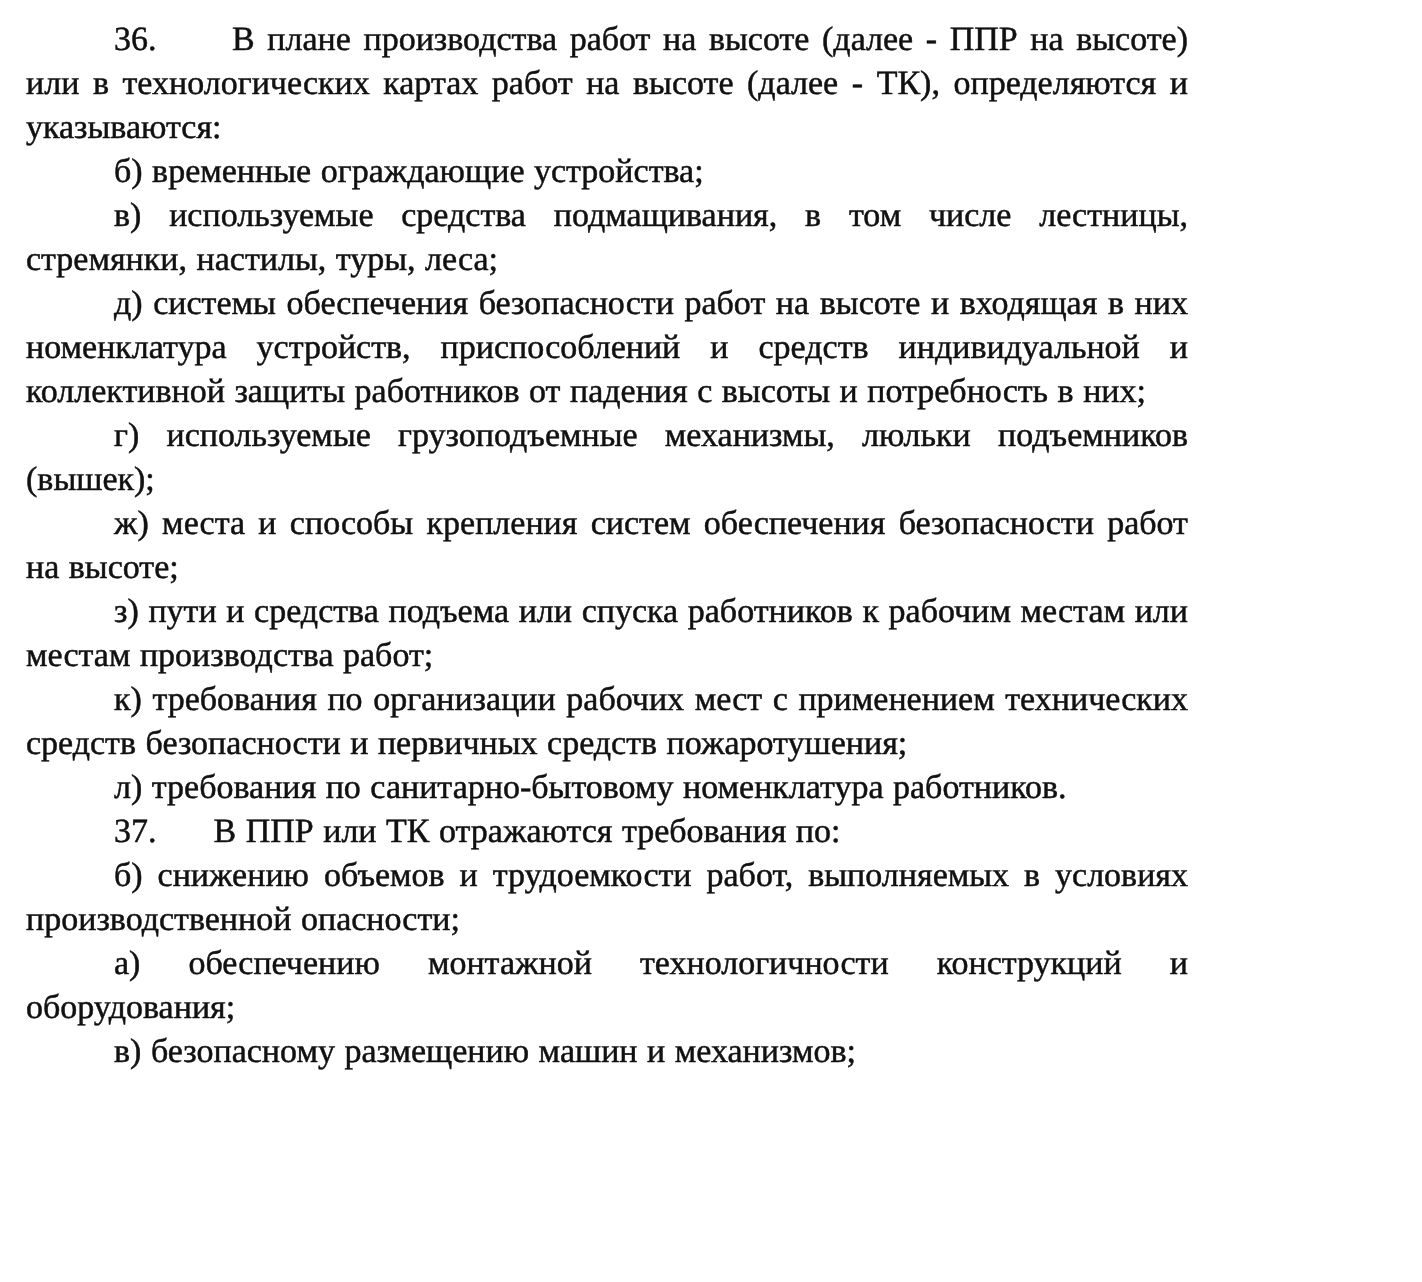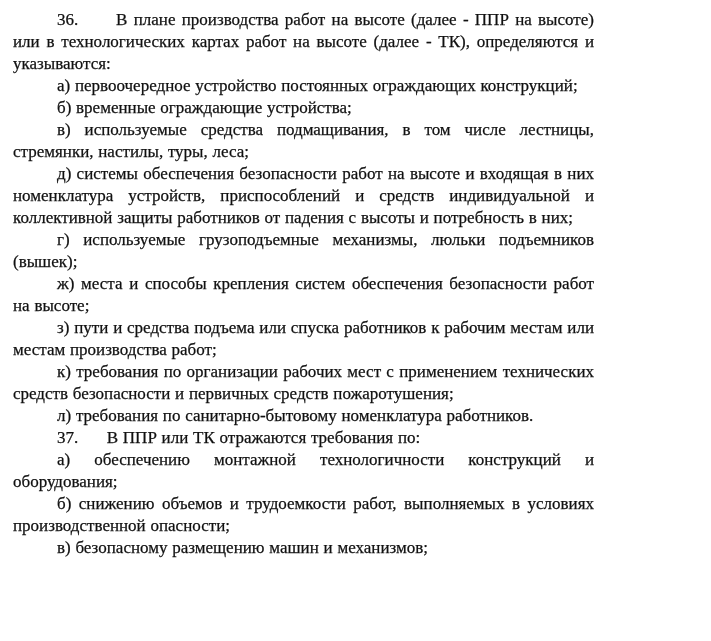--- a/index.html
+++ b/index.html
@@ -29,26 +29,25 @@
     text-align: justify;
     text-indent: 44px;
     word-spacing: 0.5px;
   }
 </style>
 </head>
 <body>
 
 <div class="page">
   <p>36.&nbsp;&nbsp;&nbsp;&nbsp;&nbsp;&nbsp;В плане производства работ на высоте (далее - ППР на высоте) или в технологических картах работ на высоте (далее - ТК), определяются и указываются:</p>
-  <p>а) первоочередное устройство постоянных ограждающих конструкций;</p>
   <p>б) временные ограждающие устройства;</p>
   <p>в) используемые средства подмащивания, в том числе лестницы, стремянки, настилы, туры, леса;</p>
   <p>д) системы обеспечения безопасности работ на высоте и входящая в них номенклатура устройств, приспособлений и средств индивидуальной и коллективной защиты работников от падения с высоты и потребность в них;</p>
   <p>г) используемые грузоподъемные механизмы, люльки подъемников (вышек);</p>
   <p>ж) места и способы крепления систем обеспечения безопасности работ на высоте;</p>
   <p>з) пути и средства подъема или спуска работников к рабочим местам или местам производства работ;</p>
   <p>к) требования по организации рабочих мест с применением технических средств безопасности и первичных средств пожаротушения;</p>
   <p>л) требования по санитарно-бытовому номенклатура работников.</p>
   <p>37.&nbsp;&nbsp;&nbsp;&nbsp;&nbsp;&nbsp;В ППР или ТК отражаются требования по:</p>
+  <p>б) снижению объемов и трудоемкости работ, выполняемых в условиях производственной опасности;</p>
   <p>а) обеспечению монтажной технологичности конструкций и оборудования;</p>
-  <p>б) снижению объемов и трудоемкости работ, выполняемых в условиях производственной опасности;</p>
   <p>в) безопасному размещению машин и механизмов;</p>
 </div>
 
 </body></html>

